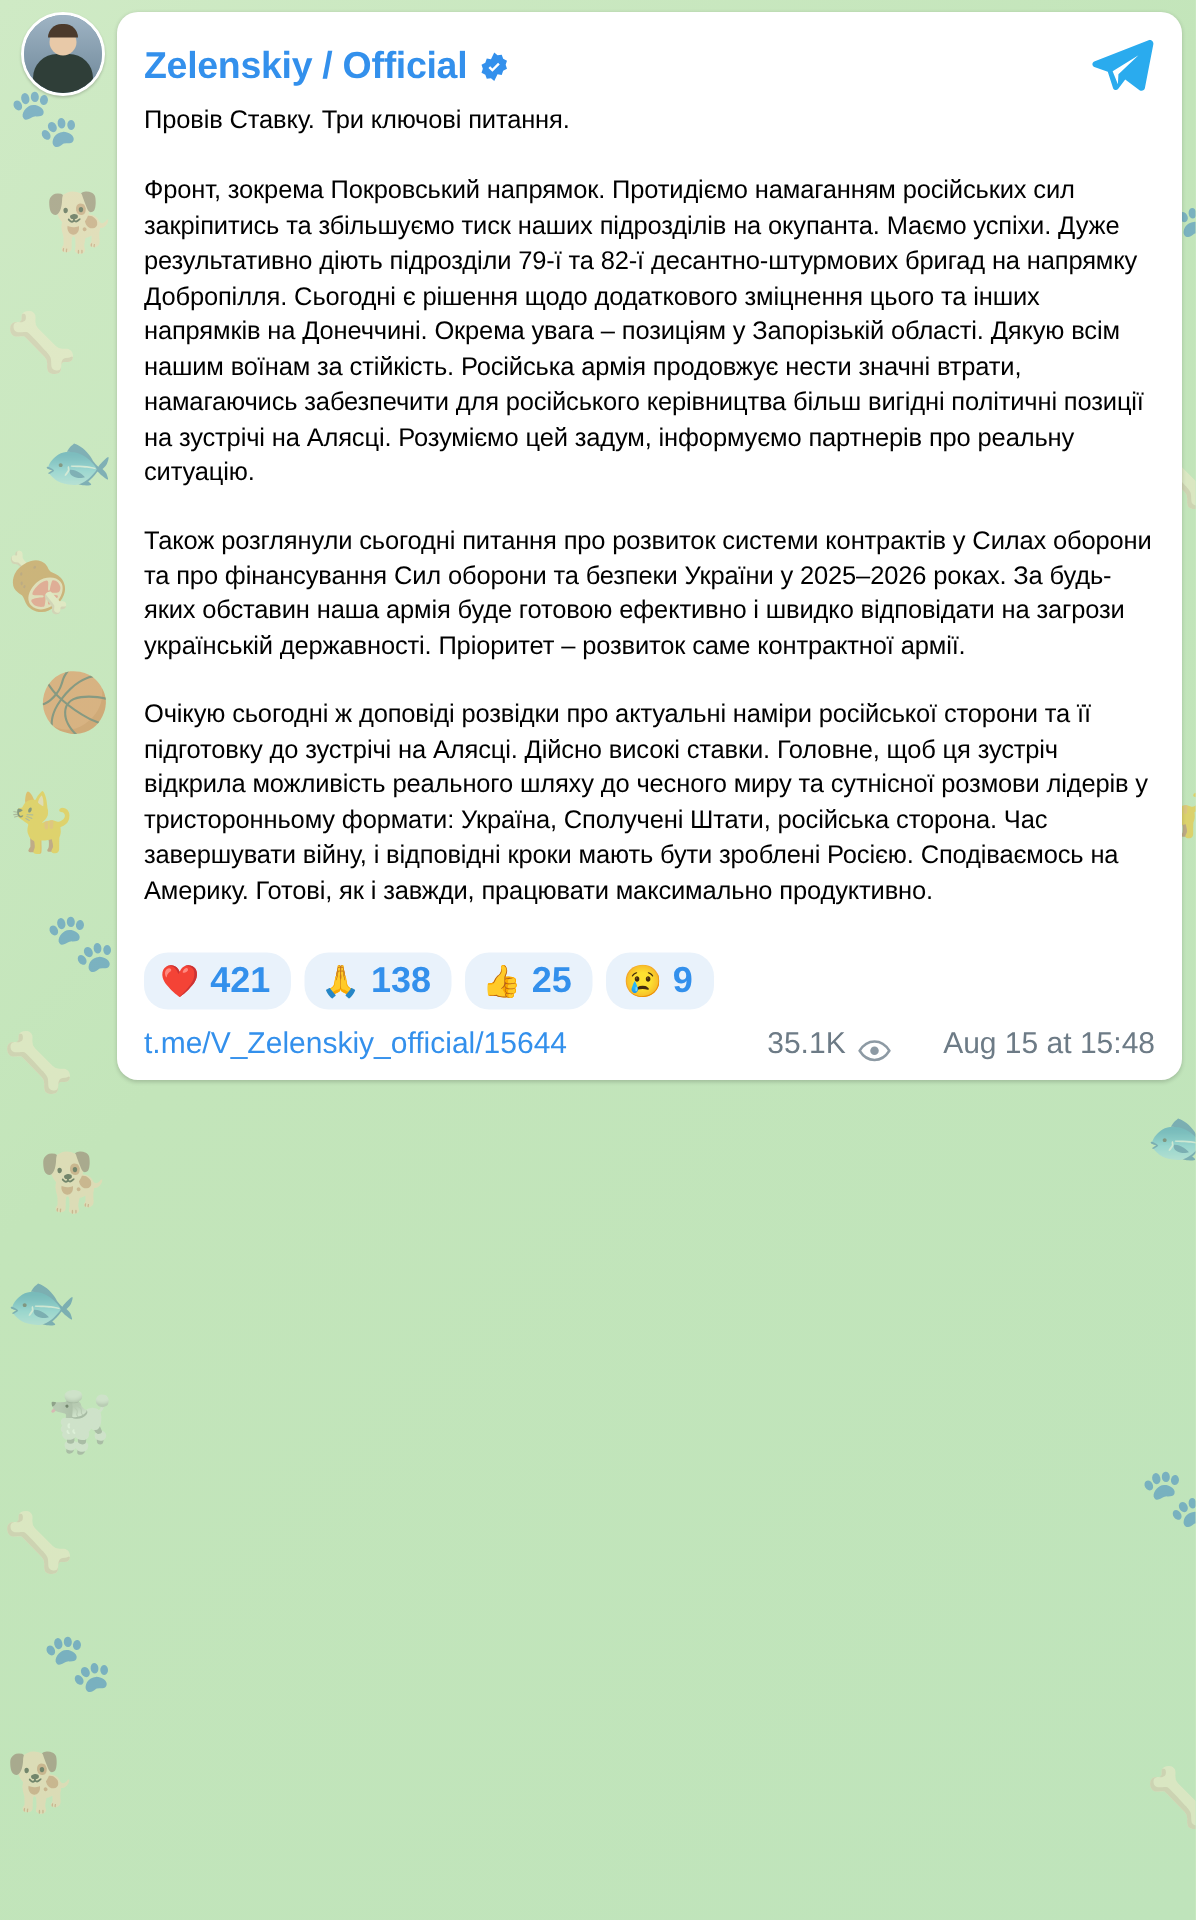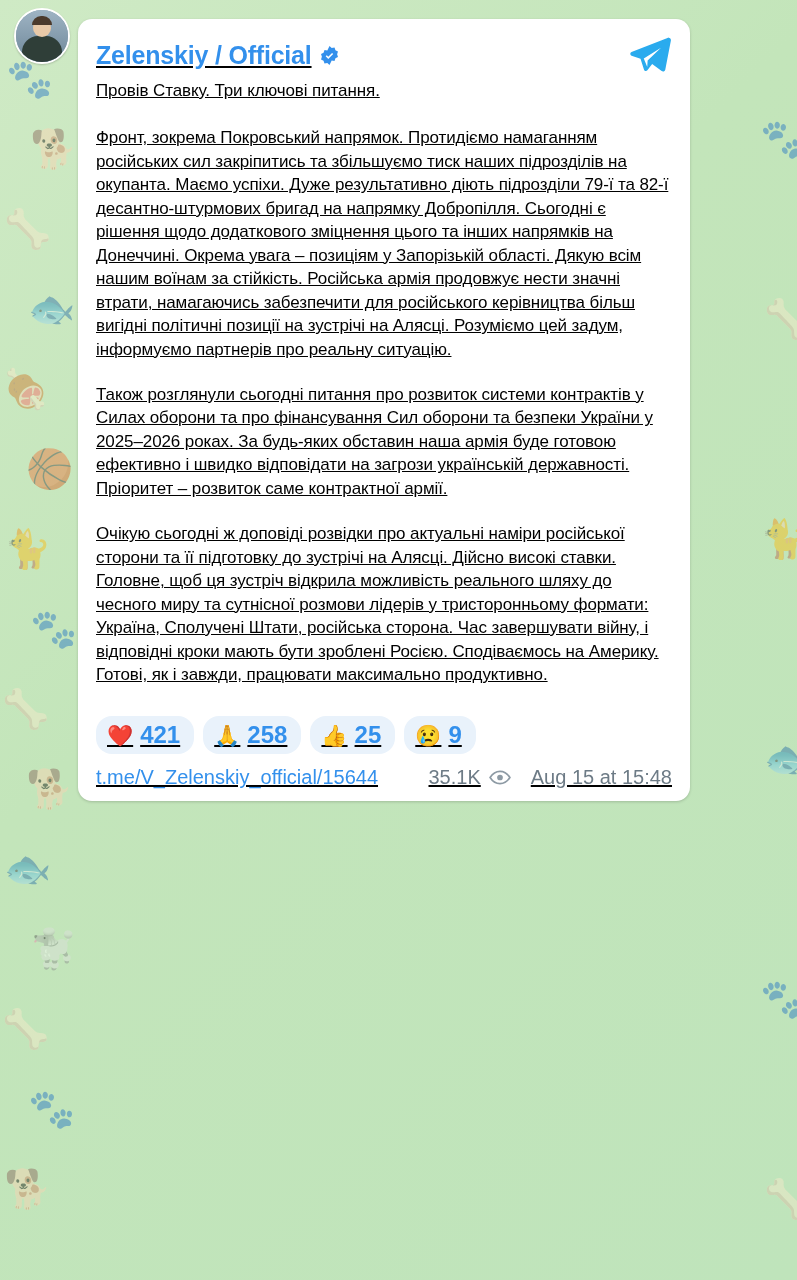--- a/index.html
+++ b/index.html
@@ -24,27 +24,26 @@
     color: rgba(255,255,255,0.42);
     font-size: 38px;
     line-height: 1;
     user-select: none;
   }
 
   
   #card {
     position: absolute;
     left: 78px;
-    top: 19px;
-    width: 612px;
+    top: 8px;
+    width: 710px;
     background: #ffffff;
     border-radius: 14px;
     padding: 14px 18px 10px 18px;
     box-shadow: 0 1px 3px rgba(0,0,0,0.18);
-    text-decoration: underline;
   }
 
   
   #avatar {
     position: absolute;
     left: 14px;
     top: 8px;
     width: 56px;
     height: 56px;
     border-radius: 50%;
@@ -118,24 +117,24 @@
   
   #footer {
     display: flex;
     align-items: center;
     font-size: 20px;
     color: #6d7b86;
     padding-bottom: 2px;
     gap: 21px;
   }
   #post-link { color: #3390ec; text-decoration: none; }
-  #views-wrap { margin-left: auto; display: flex; align-items: center; gap: 8px; }
+  #views-wrap { margin-left: auto; display: flex; align-items: flex-end; gap: 8px; }
   #views-count { color: #6d7b86; font-weight: normal; }
   #eye-icon { width: 22px; height: 15px; color: #8d9aa4; }
-  #timestamp { color: #6d7b86; margin-left: 12px; }
+  #timestamp { color: #6d7b86; margin-left: 27px; }
 </style>
 </head>
 <body>
 
 <div id="bg-pattern">
   <span class="doodle" style="left:6px;  top:60px;">🐾</span>
   <span class="doodle" style="left:30px; top:130px;">🐕</span>
   <span class="doodle" style="left:4px;  top:210px;">🦴</span>
   <span class="doodle" style="left:28px; top:290px;">🐟</span>
   <span class="doodle" style="left:2px;  top:370px;">🍖</span>
@@ -186,21 +185,21 @@
     <p>Очікую сьогодні ж доповіді розвідки про актуальні наміри російської сторони та її підготовку до зустрічі на Алясці. Дійсно високі ставки. Головне, щоб ця зустріч відкрила можливість реального шляху до чесного миру та сутнісної розмови лідерів у тристоронньому формати: Україна, Сполучені Штати, російська сторона. Час завершувати війну, і відповідні кроки мають бути зроблені Росією. Сподіваємось на Америку. Готові, як і завжди, працювати максимально продуктивно.</p>
   </div>
 
   <div id="reactions">
     <div class="reaction">
       <span class="emo">❤️</span>
       <span class="cnt">421</span>
     </div>
     <div class="reaction">
       <span class="emo">🙏</span>
-      <span class="cnt">258</span>
+      <span class="cnt">138</span>
     </div>
     <div class="reaction">
       <span class="emo">👍</span>
       <span class="cnt">25</span>
     </div>
     <div class="reaction">
       <span class="emo">😢</span>
       <span class="cnt">9</span>
     </div>
   </div>

